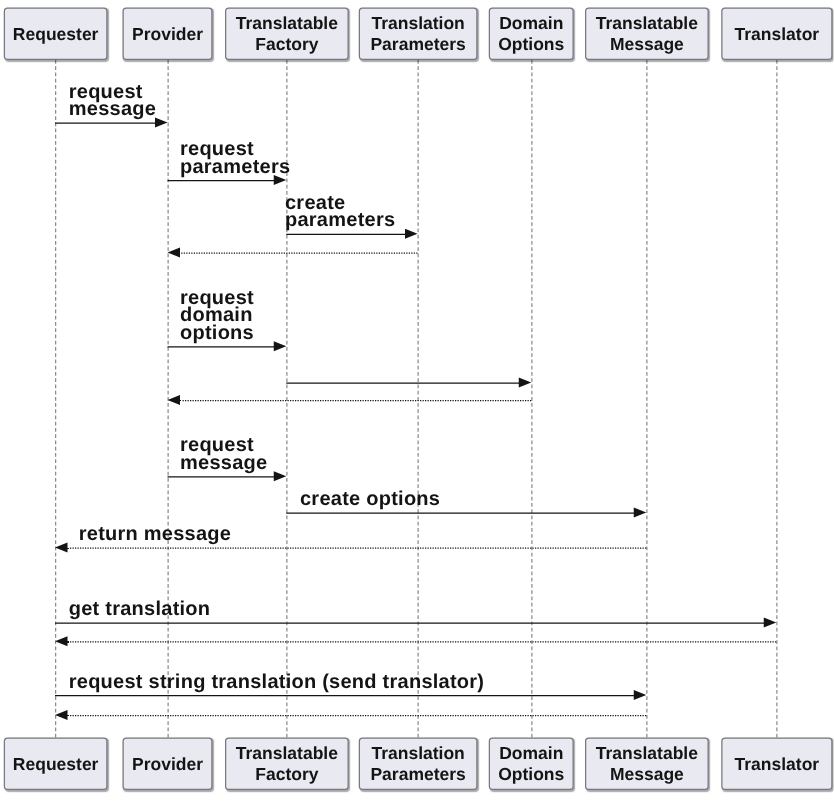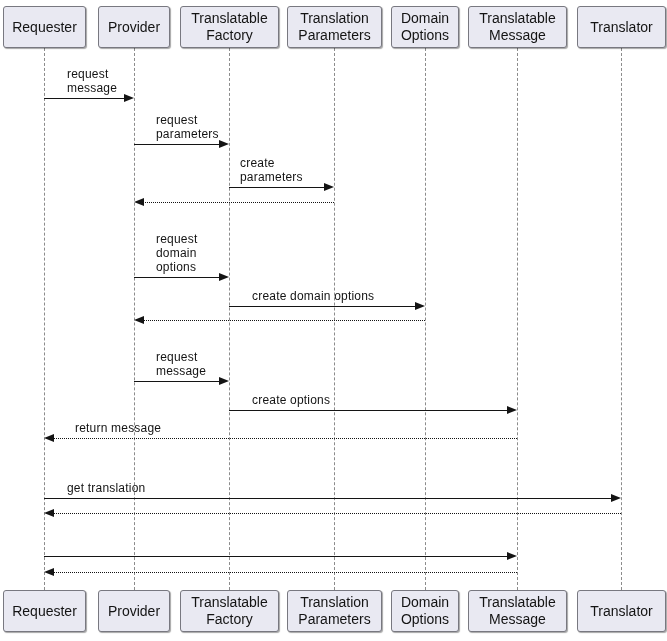--- a/index.html
+++ b/index.html
@@ -38,32 +38,31 @@
   .arrowhead {
     position: absolute;
     width: 0; height: 0;
     border-top: 4px solid transparent;
     border-bottom: 4px solid transparent;
   }
   .arrowhead.right { border-left: 10px solid var(--arrow, #141414); }
   .arrowhead.left  { border-right: 10px solid var(--arrow, #141414); }
   .msg-label {
     position: absolute;
-    font-size: 12px;
+    font-size: 16px;
     line-height: 14px;
     color: var(--text, #141414);
     white-space: nowrap;
     letter-spacing: 0.2px;
-    margin-left: 12px;
   }
 </style>
 </head>
 <body>
 
-<div id="diagram" style="width: 667px; height: 641px;">
+<div id="diagram" style="width: 667px; height: 641px; font-weight: bold;">
     <div class="lifeline" style="left: 44px; top: 48px; height: 542px;"></div>
     <div class="lifeline" style="left: 134px; top: 48px; height: 542px;"></div>
     <div class="lifeline" style="left: 229px; top: 48px; height: 542px;"></div>
     <div class="lifeline" style="left: 334px; top: 48px; height: 542px;"></div>
     <div class="lifeline" style="left: 425px; top: 48px; height: 542px;"></div>
     <div class="lifeline" style="left: 517px; top: 48px; height: 542px;"></div>
     <div class="lifeline" style="left: 621px; top: 48px; height: 542px;"></div>
     <div class="pbox" style="left: 3px; top: 6px; width: 83px; height: 42px;">
       <div>Requester</div>
     </div>
@@ -136,23 +135,20 @@
     <div class="arrowhead left" style="left: 134px; top: 198px;"></div>
     <div class="msg-line solid" style="left: 134px; width: 86px; top: 277px;"></div>
     <div class="arrowhead right" style="left: 219px; top: 273px;"></div>
     <div class="msg-label" style="left: 144px; top: 232px;">
       <div>request</div>
       <div>domain</div>
       <div>options</div>
     </div>
     <div class="msg-line solid" style="left: 229px; width: 187px; top: 306px;"></div>
     <div class="arrowhead right" style="left: 415px; top: 302px;"></div>
-    <div class="msg-label" style="left: 240px; top: 289px;">
-      <div>create domain options</div>
-    </div>
     <div class="msg-line dashed" style="left: 143px; width: 282px; top: 320px;"></div>
     <div class="arrowhead left" style="left: 134px; top: 316px;"></div>
     <div class="msg-line solid" style="left: 134px; width: 86px; top: 381px;"></div>
     <div class="arrowhead right" style="left: 219px; top: 377px;"></div>
     <div class="msg-label" style="left: 144px; top: 350px;">
       <div>request</div>
       <div>message</div>
     </div>
     <div class="msg-line solid" style="left: 229px; width: 279px; top: 410px;"></div>
     <div class="arrowhead right" style="left: 507px; top: 406px;"></div>
@@ -166,15 +162,18 @@
     </div>
     <div class="msg-line solid" style="left: 44px; width: 568px; top: 498px;"></div>
     <div class="arrowhead right" style="left: 611px; top: 494px;"></div>
     <div class="msg-label" style="left: 55px; top: 481px;">
       <div>get translation</div>
     </div>
     <div class="msg-line dashed" style="left: 53px; width: 568px; top: 513px;"></div>
     <div class="arrowhead left" style="left: 44px; top: 509px;"></div>
     <div class="msg-line solid" style="left: 44px; width: 464px; top: 556px;"></div>
     <div class="arrowhead right" style="left: 507px; top: 552px;"></div>
+    <div class="msg-label" style="left: 55px; top: 539px;">
+      <div>request string translation (send translator)</div>
+    </div>
     <div class="msg-line dashed" style="left: 53px; width: 464px; top: 572px;"></div>
     <div class="arrowhead left" style="left: 44px; top: 568px;"></div>
   </div>
 
 </body></html>

